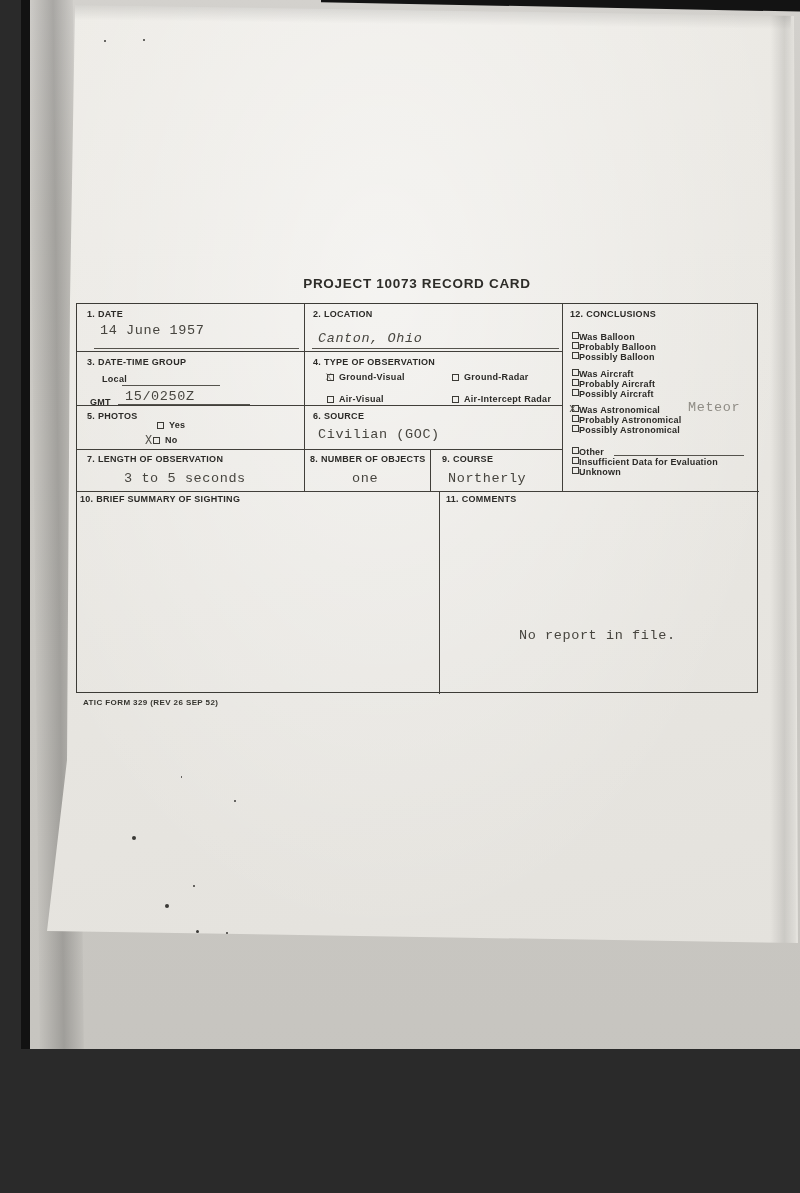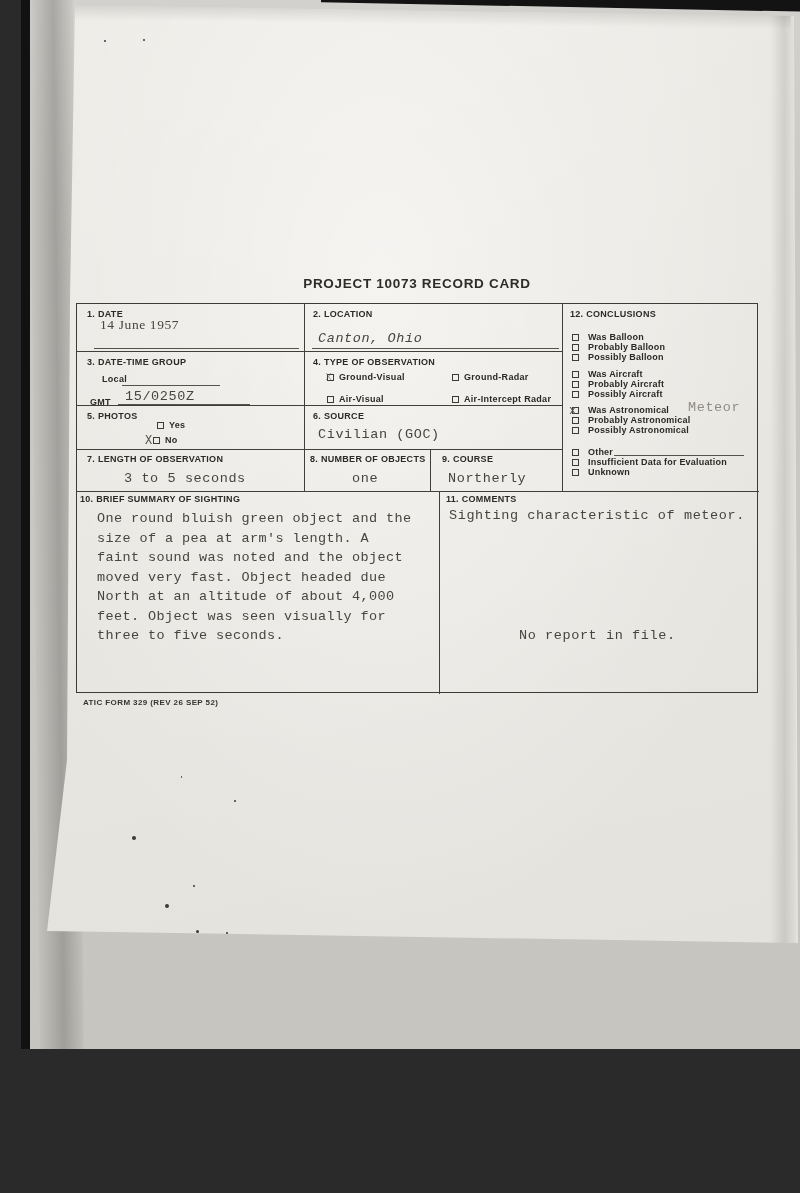--- a/index.html
+++ b/index.html
@@ -40,21 +40,21 @@
 
   .cb { display:inline-block; width:7px; height:7px; border:1.2px solid #3c3b36; background:transparent; flex:none; }
   .cb-row { position:absolute; display:flex; align-items:center; gap:5px; font:bold 9px/10px "Liberation Sans",sans-serif; color:#2b2a27; letter-spacing:0.3px; white-space:nowrap; }
   .cb-wrap { position:relative; display:inline-block; width:7px; height:7px; flex:none; }
   .cb-wrap .cb { position:absolute; left:0; top:0; }
   .cb-mark { position:absolute; font:12px "Liberation Mono",monospace; color:#53514b; }
   .mark-left { left:-8px; top:-3px; }
   .mark-over { left:-3px; top:-3px; }
   .mark-faint { opacity:0.45; left:-2px; top:-4px; }
 
-  .concl-item { position:absolute; display:flex; align-items:center; gap:9px; }
+  .concl-item { position:absolute; display:flex; align-items:flex-start; }
   .concl-item .lbl2 { font:bold 9px/10px "Liberation Sans",sans-serif; color:#2b2a27; letter-spacing:0.2px; white-space:nowrap; }
 
   .summary-text { position:absolute; font:13.5px/19.5px "Liberation Mono","DejaVu Sans Mono",monospace; color:#47453f; letter-spacing:0.4px; white-space:pre-line; }
 
   .title { position:absolute; left:146px; top:276px; width:500px; text-align:center;
     font:bold 13.5px "Liberation Sans",sans-serif; color:#2e2d29; letter-spacing:0.7px; }
   .footer-id { position:absolute; left:62px; top:698px; font:bold 8px "Liberation Sans",sans-serif; color:#36352f; letter-spacing:0.4px; }
 
   .watermark { position:absolute; left:270px; top:585px; width:280px; text-align:center;
     font:bold 30px/32px "Liberation Sans",sans-serif; letter-spacing:0.5px;
@@ -85,21 +85,21 @@
     <div class="vline" style="left:227px; top:0; height:187px;"></div>
     <div class="vline" style="left:485px; top:0; height:187px;"></div>
     <div class="vline" style="left:353px; top:145px; height:42px;"></div>
     <div class="vline" style="left:362px; top:187px; height:203px;"></div>
     <div class="hline" style="left:0; top:47px; width:485px;"></div>
     <div class="hline" style="left:0; top:101px; width:485px;"></div>
     <div class="hline" style="left:0; top:145px; width:485px;"></div>
     <div class="hline" style="left:0; top:187px; width:682px;"></div>
 
     <div class="lbl" style="left:10px; top:5px;">1. DATE</div>
-    <div class="typed" style="left:23px; top:12px;font-family:Liberation Serif, serif;">14 June 1957</div>
+    <div class="typed" style="left:23px; top:18px;">14 June 1957</div>
     <div class="rule" style="left:17px; top:44px; width:205px;"></div>
 
     <div class="lbl" style="left:236px; top:5px;">2. LOCATION</div>
     <div class="typed" style="left:241px; top:26px;font-style:italic;">Canton, Ohio</div>
     <div class="rule" style="left:235px; top:44px; width:247px;"></div>
 
     <div class="lbl" style="left:10px; top:53px;">3. DATE-TIME GROUP</div>
     <div class="lbl" style="left:25px; top:70px;">Local</div>
     <div class="rule" style="left:45px; top:81px; width:98px;"></div>
     <div class="lbl" style="left:13px; top:93px;">GMT</div>
@@ -144,30 +144,22 @@
     <div class="typed" style="left:241px; top:122px;">Civilian (GOC)</div>
 
     <div class="lbl" style="left:10px; top:150px;">7. LENGTH OF OBSERVATION</div>
     <div class="typed" style="left:47px; top:166px;">3 to 5 seconds</div>
     <div class="lbl" style="left:233px; top:150px;">8. NUMBER OF OBJECTS</div>
     <div class="typed" style="left:275px; top:166px;">one</div>
     <div class="lbl" style="left:365px; top:150px;">9. COURSE</div>
     <div class="typed" style="left:371px; top:166px;">Northerly</div>
 
     <div class="lbl" style="left:3px; top:190px;">10. BRIEF SUMMARY OF SIGHTING</div>
-    <div class="summary-text" style="left:20px; top:205px; width:345px;">One round bluish green object and the
-size of a pea at arm's length. A
-faint sound was noted and the object
-moved very fast. Object headed due
-North at an altitude of about 4,000
-feet. Object was seen visually for
-three to five seconds.</div>
 
     <div class="lbl" style="left:369px; top:190px;">11. COMMENTS</div>
-    <div class="typed" style="left:372px; top:203px;">Sighting characteristic of meteor.</div>
     <div class="typed" style="left:442px; top:323px;">No report in file.</div>
 
     <div class="lbl" style="left:493px; top:5px;">12. CONCLUSIONS</div>
 
     <div class="concl-item" style="left:495px; top:28px;">
       <span class="cb"></span>
         <span class="lbl2">Was Balloon</span>
       </div>
     <div class="concl-item" style="left:495px; top:38px;">
       <span class="cb"></span>

